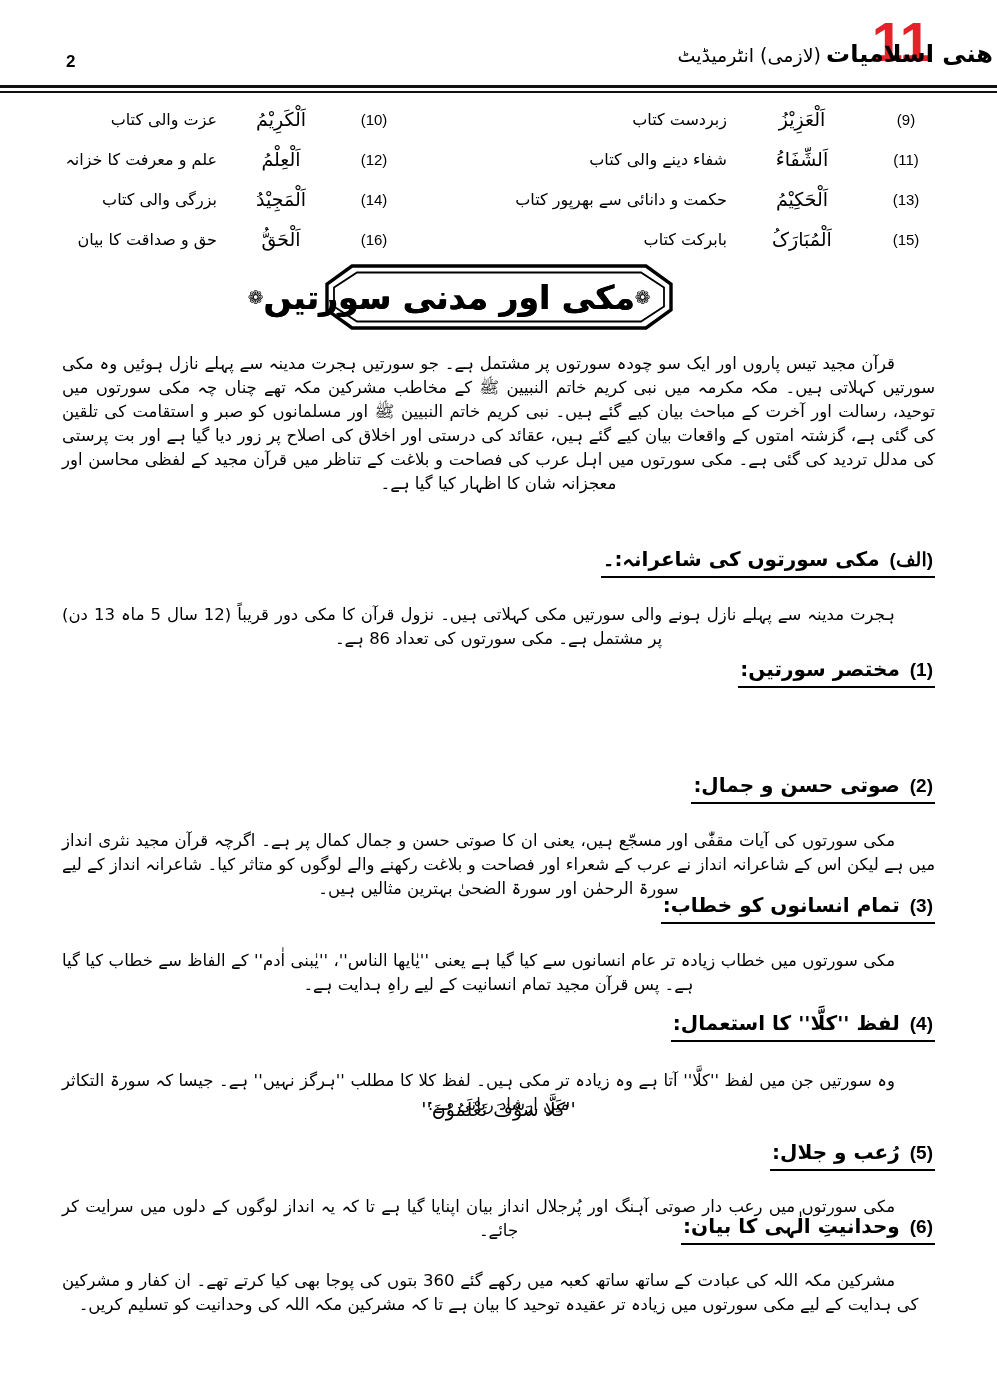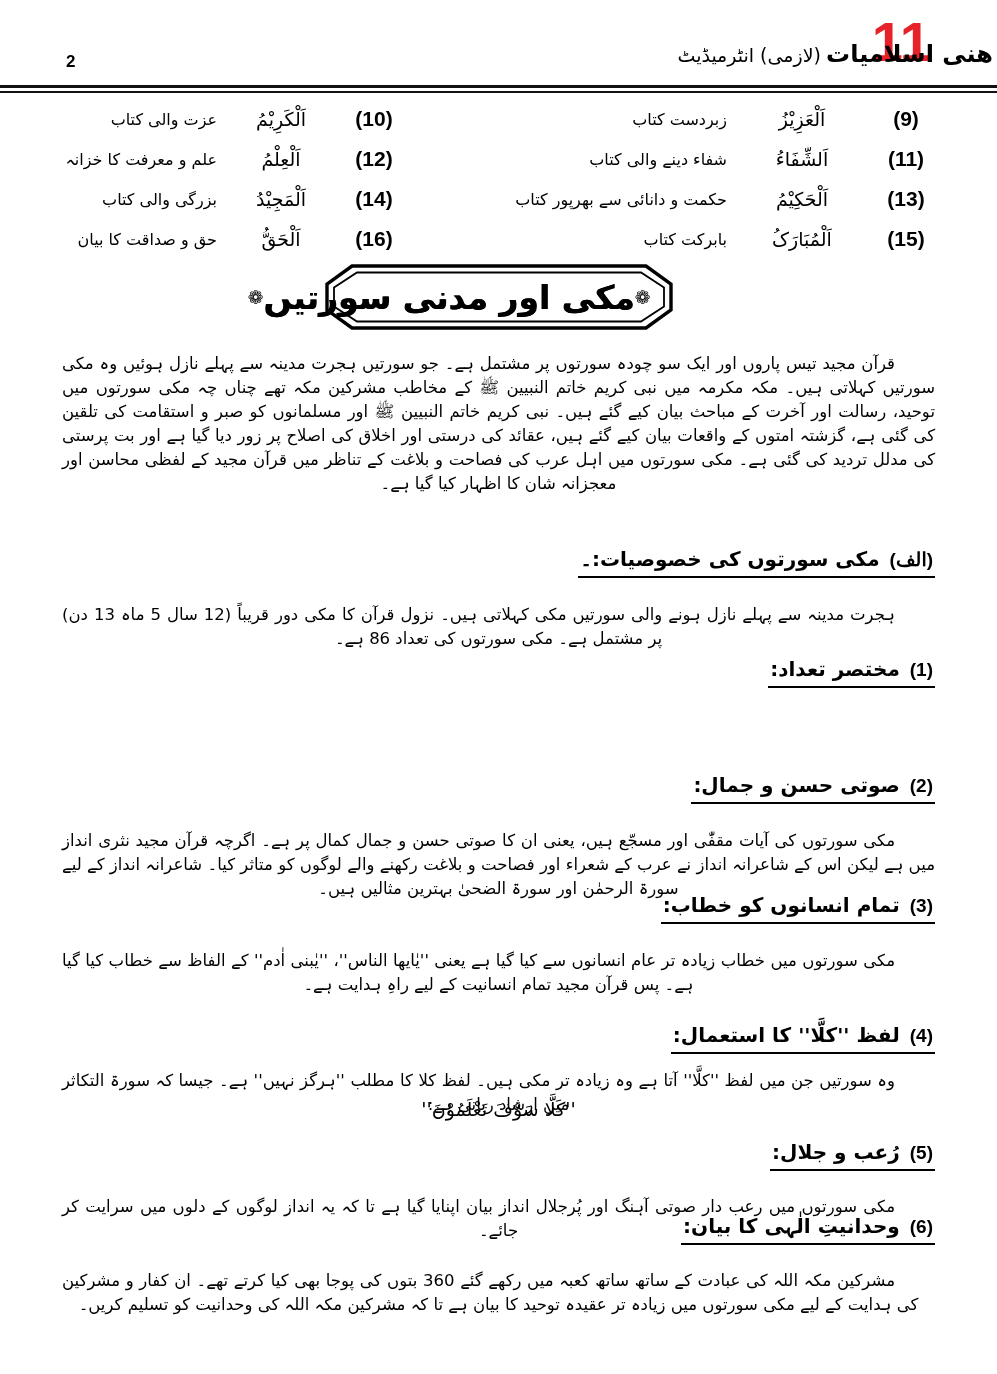--- a/index.html
+++ b/index.html
@@ -13,21 +13,21 @@
           font-family:"Liberation Sans",sans-serif;}
   .booktitle{position:absolute;right:4px;top:40px;direction:rtl;white-space:nowrap;}
   .bt-bold{font-weight:bold;font-size:24px;}
   .bt-rest{font-size:19px;}
   .double-rule{position:absolute;top:85px;left:0;right:0;height:3px;
                border-top:3px solid #111;border-bottom:2px solid #111;}
   
   .names{position:absolute;top:99px;left:62px;right:62px;direction:rtl;}
   .names-row{display:grid;grid-template-columns:58px 150px 212px 112px 58px 128px 1fr;
              align-items:center;height:40px;}
-  .n-num{font-family:"Liberation Sans",sans-serif;font-weight:bold;font-size:21px;
+  .n-num{font-family:"Liberation Sans",sans-serif;font-weight:normal;font-size:15px;
          direction:ltr;text-align:center;}
   .n-name{font-size:19px;text-align:center;white-space:nowrap;}
   .n-meaning{font-size:16px;text-align:right;white-space:nowrap;}
   
   .banner{position:absolute;top:264px;left:50%;transform:translateX(-50%);
           width:348px;height:66px;}
   .banner svg{position:absolute;inset:0;}
   .banner-content{position:absolute;inset:0;display:flex;align-items:center;
           justify-content:space-between;padding:0 22px;direction:rtl;}
   .banner-title{font-weight:bold;font-size:33px;white-space:nowrap;
@@ -43,21 +43,21 @@
         padding:0 2px 5px 2px;font-weight:bold;font-size:20px;}
   .sec-num{font-family:"Liberation Sans",sans-serif;direction:ltr;unicode-bidi:embed;
         margin-left:10px;font-size:19px;}
   .quote{position:absolute;left:62px;right:62px;text-align:center;direction:rtl;
         font-size:19px;}
   
   .h-alif{top:547px;} .p-alif{top:586px;}
   .h-s1{top:657px;}  .p-s1{top:696px;}
   .h-s2{top:773px;}  .p-s2{top:812px;}
   .h-s3{top:893px;}  .p-s3{top:932px;}
-  .h-s4{top:1011px;margin-top:12px;} .p-s4{top:1052px;} .q-s4{top:1098px;}
+  .h-s4{top:1011px;} .p-s4{top:1052px;} .q-s4{top:1098px;}
   .h-s5{top:1140px;text-decoration:underline;} .p-s5{top:1178px;}
   .h-s6{top:1214px;} .p-s6{top:1252px;}
 </style>
 </head>
 <body>
 
 <div class="page">
 
   <span class="pageno">2</span>
   <div class="lesson">11</div>
@@ -114,26 +114,26 @@
     <div class="banner-content">
       <span class="flower">❁</span>
       <span class="banner-title">مکی اور مدنی سورتیں</span>
       <span class="flower">❁</span>
     </div>
   </div>
 
   <p class="para intro" style="top:335px;">قرآن مجید تیس پاروں اور ایک سو چودہ سورتوں پر مشتمل ہے۔ جو سورتیں ہجرت مدینہ سے پہلے نازل ہوئیں وہ مکی سورتیں کہلاتی ہیں۔ مکہ مکرمہ میں نبی کریم خاتم النبیین ﷺ کے مخاطب مشرکین مکہ تھے چناں چہ مکی سورتوں میں توحید، رسالت اور آخرت کے مباحث بیان کیے گئے ہیں۔ نبی کریم خاتم النبیین ﷺ اور مسلمانوں کو صبر و استقامت کی تلقین کی گئی ہے، گزشتہ امتوں کے واقعات بیان کیے گئے ہیں، عقائد کی درستی اور اخلاق کی اصلاح پر زور دیا گیا ہے اور بت پرستی کی مدلل تردید کی گئی ہے۔ مکی سورتوں میں اہل عرب کی فصاحت و بلاغت کے تناظر میں قرآن مجید کے لفظی محاسن اور معجزانہ شان کا اظہار کیا گیا ہے۔</p>
 
   <div class="sec-head h-alif">
-    <span class="inner"><span class="sec-num">(الف)</span><span>مکی سورتوں کی خصوصیات:۔</span></span>
+    <span class="inner"><span class="sec-num">(الف)</span><span>مکی سورتوں کی شاعرانہ:۔</span></span>
   </div>
   <p class="para p-alif">ہجرت مدینہ سے پہلے نازل ہونے والی سورتیں مکی کہلاتی ہیں۔ نزول قرآن کا مکی دور قریباً (12 سال 5 ماہ 13 دن) پر مشتمل ہے۔ مکی سورتوں کی تعداد 86 ہے۔</p>
 
   <div class="sec-head h-s1">
-    <span class="inner"><span class="sec-num">(1)</span><span>مختصر تعداد:</span></span>
+    <span class="inner"><span class="sec-num">(1)</span><span>مختصر سورتیں:</span></span>
   </div>
 
   <div class="sec-head h-s2">
     <span class="inner"><span class="sec-num">(2)</span><span>صوتی حسن و جمال:</span></span>
   </div>
   <p class="para p-s2">مکی سورتوں کی آیات مقفّٰی اور مسجّع ہیں، یعنی ان کا صوتی حسن و جمال کمال پر ہے۔ اگرچہ قرآن مجید نثری انداز میں ہے لیکن اس کے شاعرانہ انداز نے عرب کے شعراء اور فصاحت و بلاغت رکھنے والے لوگوں کو متاثر کیا۔ شاعرانہ انداز کے لیے سورۃ الرحمٰن اور سورۃ الضحیٰ بہترین مثالیں ہیں۔</p>
 
   <div class="sec-head h-s3">
     <span class="inner"><span class="sec-num">(3)</span><span>تمام انسانوں کو خطاب:</span></span>
   </div>

